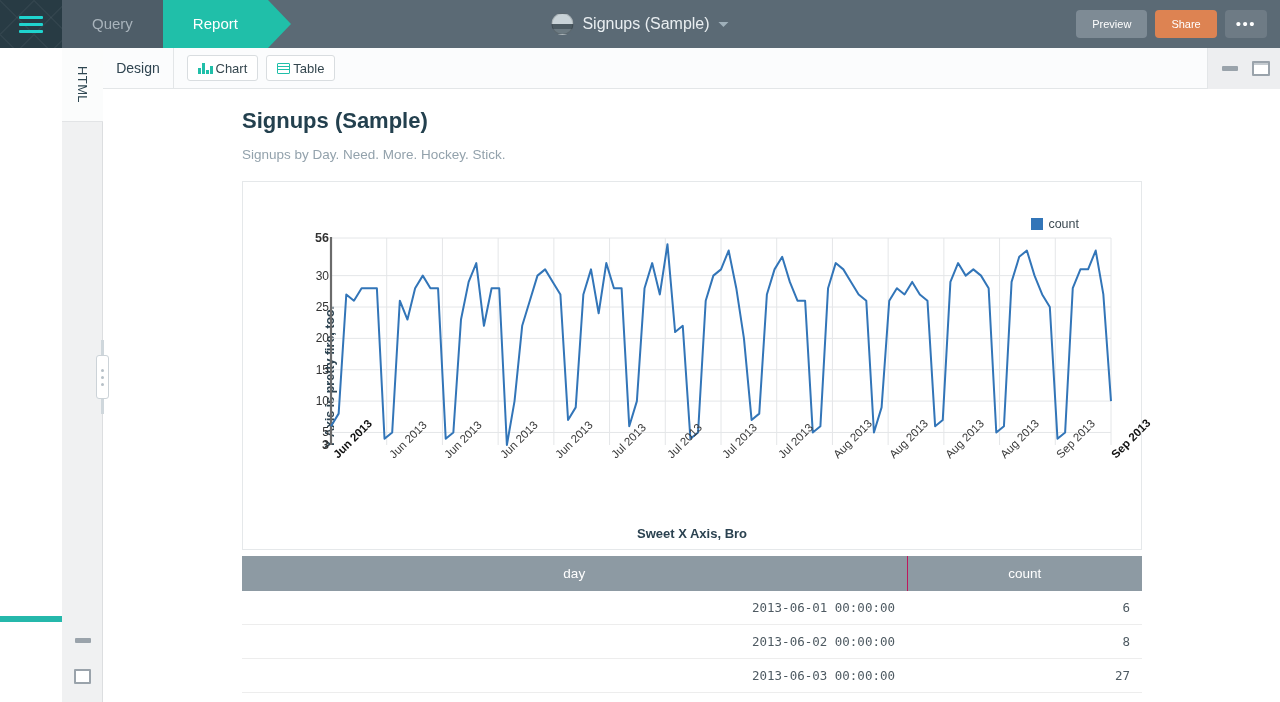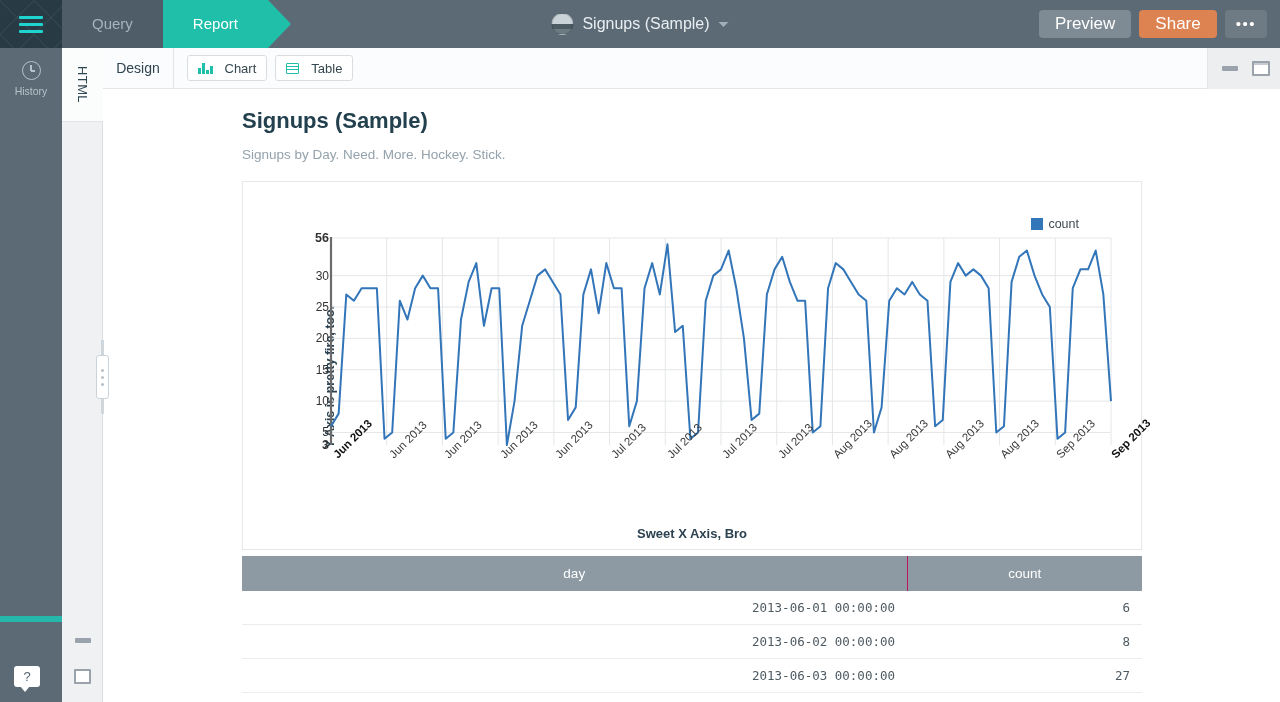--- a/index.html
+++ b/index.html
@@ -63,21 +63,21 @@
     width: 0; height: 0; border-left: 5px solid transparent;
     border-right: 5px solid transparent; border-top: 5px solid #9fb0ba;
   }
 
   .topbar-actions {
     position: absolute; right: 13px; top: 0; height: 48px;
     display: flex; align-items: center; gap: 8px;
   }
   .btn {
     height: 28px; padding: 9px 16px; border-radius: 4px; border: none;
-    color: #fff; font-size: 17px; cursor: pointer;
+    color: #fff; font-size: 11px; cursor: pointer;
     font-family: "Liberation Sans", sans-serif;
     display: flex; align-items: center; justify-content: center;
   }
   .btn-preview { background: #7e8b95; }
   .btn-share { background: #dd8352; }
   .btn-more { background: #6e7b85; padding: 0 11px; letter-spacing: 1.5px; font-size: 15px; line-height: 10px; }
 
   
   .rail {
     position: absolute; left: 0; top: 48px; width: 62px; height: 654px;
@@ -144,21 +144,21 @@
     display: flex; align-items: center;
   }
   .design-label {
     width: 70px; text-align: center; font-size: 14px; color: #2f4450;
     cursor: pointer;
   }
   .tb-sep { width:1px; height:41px; background:#e3e6e8; margin-right:13px; }
   .tb-btn {
     height: 26px; padding: 0 10px; margin-right: 8px;
     border: 1px solid #d9dde0; border-radius: 3px; background: #fff;
-    display:flex; align-items:center; gap:12px; cursor:pointer;
+    display:flex; align-items:center; gap:3px; cursor:pointer;
     font-size: 13px; color: #35474f;
   }
   .ic-chart { display:flex; align-items:flex-end; gap:1.5px; height:11px; }
   .ic-chart i { width:2.5px; background:#20bfa9; display:block; }
   .ic-chart i:nth-child(1){height:6px;} .ic-chart i:nth-child(2){height:11px;}
   .ic-chart i:nth-child(3){height:4px;} .ic-chart i:nth-child(4){height:8px;}
   .ic-table {
     width: 13px; height: 11px; border: 1.5px solid #20bfa9; border-radius:1px;
     display:flex; flex-direction:column;
   }
@@ -257,29 +257,20 @@
       <span>Signups (Sample)</span>
       <span class="caret-down"></span>
     </div>
     <div class="topbar-actions">
       <button class="btn btn-preview">Preview</button>
       <button class="btn btn-share">Share</button>
       <button class="btn btn-more">•••</button>
     </div>
   </div>
 
-  <div class="rail">
-    <div class="rail-item">
-      <span class="clock-icon"></span>
-      <span class="rail-label">History</span>
-    </div>
-    <div class="help-bubble">
-      <span>?</span>
-    </div>
-  </div>
 
   <div class="vstrip">
     <div class="vstrip-tab">
       <span class="vtext">HTML</span>
     </div>
     <div class="vstrip-bottom">
       <div class="vs-btn">
         <span class="dash-ic"></span>
       </div>
       <div class="vs-btn">

